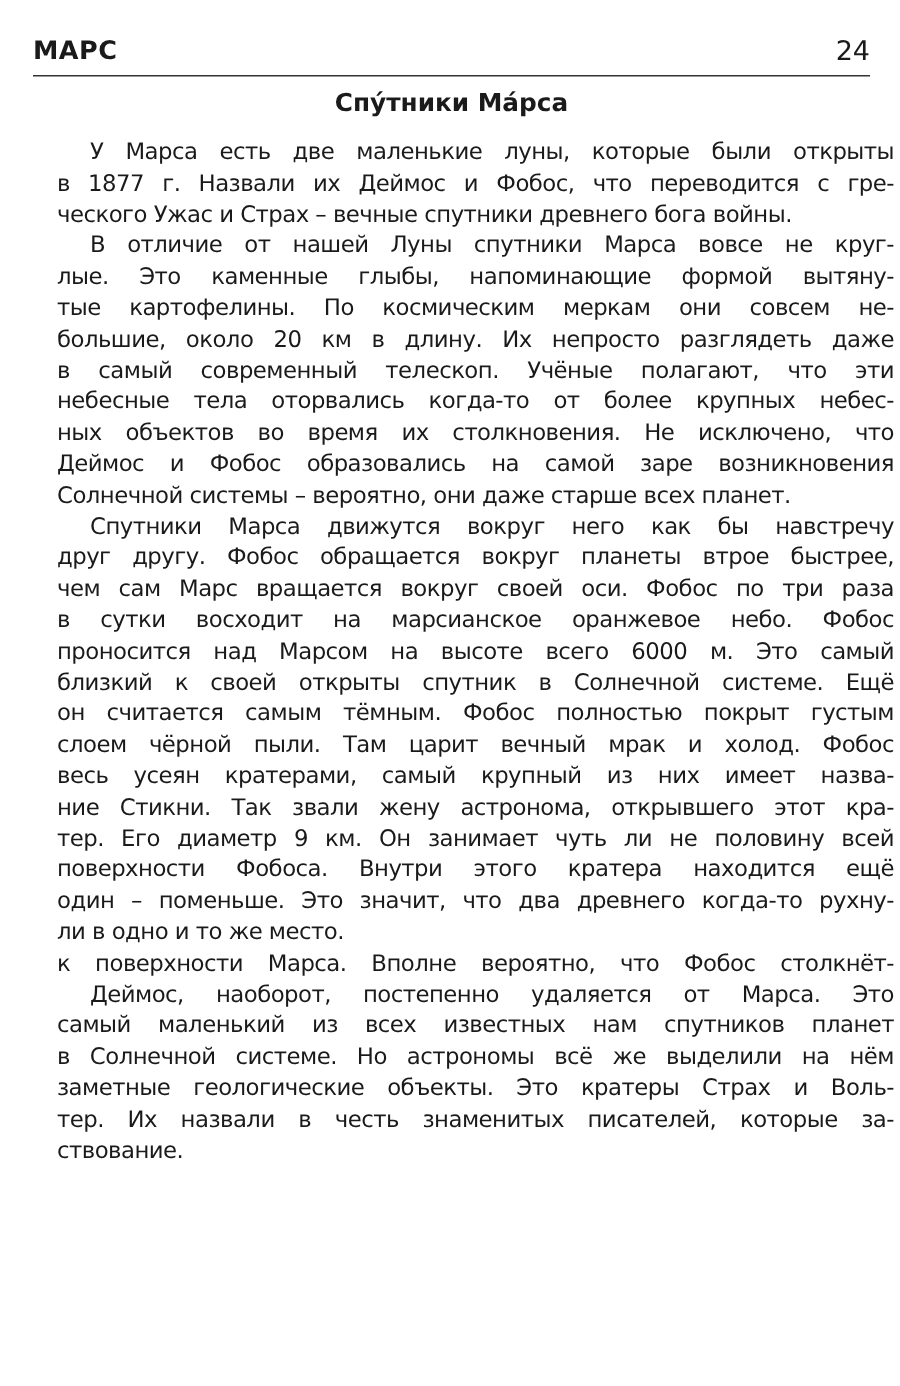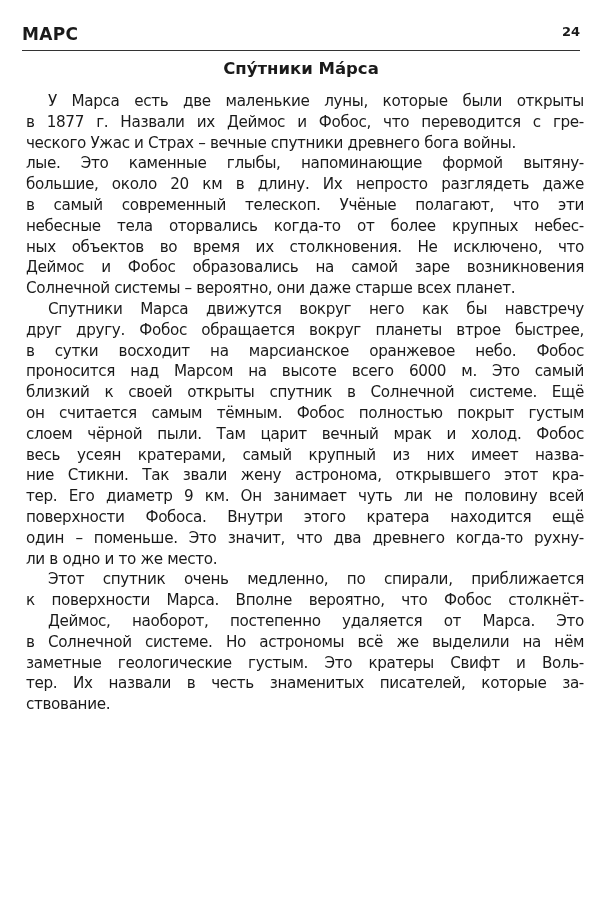--- a/index.html
+++ b/index.html
@@ -34,38 +34,38 @@
       padding-bottom: 2px;
     }
     .header-title {
       font-family: "DejaVu Sans", sans-serif;
       font-weight: bold;
       font-size: 17px;
       letter-spacing: 0.3px;
     }
     .page-number {
       font-family: "DejaVu Sans", sans-serif;
-      font-weight: bold;
-      font-size: 13px;
+      font-weight: normal;
+      font-size: 18px;
     }
     .section-title {
       position: absolute;
       top: 58px;
       left: 0;
       width: 558px;
       text-align: center;
       font-family: "DejaVu Sans", sans-serif;
       font-weight: bold;
       font-size: 16.5px;
       line-height: 22px;
     }
     .body-text {
       position: absolute;
       top: 91px;
-      left: 4px;
+      left: 16px;
       width: 558px;
     }
     .line {
       display: block;
       height: 20.8px;
       line-height: 20.8px;
       font-family: "DejaVu Sans", sans-serif;
       font-size: 15.2px;
       white-space: nowrap;
       text-align: justify;
@@ -93,52 +93,55 @@
 
   <div class="body-text">
 
     <div class="paragraph">
       <span class="line indent">У Марса есть две маленькие луны, которые были открыты</span>
       <span class="line">в 1877 г. Назвали их Деймос и Фобос, что переводится с гре-</span>
       <span class="line last">ческого Ужас и Страх – вечные спутники древнего бога войны.</span>
     </div>
 
     <div class="paragraph">
+      <span class="line indent">В отличие от нашей Луны спутники Марса вовсе не круг-</span>
       <span class="line">лые. Это каменные глыбы, напоминающие формой вытяну-</span>
+      <span class="line">тые картофелины. По космическим меркам они совсем не-</span>
       <span class="line">большие, около 20 км в длину. Их непросто разглядеть даже</span>
       <span class="line">в самый современный телескоп. Учёные полагают, что эти</span>
       <span class="line">небесные тела оторвались когда-то от более крупных небес-</span>
       <span class="line">ных объектов во время их столкновения. Не исключено, что</span>
       <span class="line">Деймос и Фобос образовались на самой заре возникновения</span>
       <span class="line last">Солнечной системы – вероятно, они даже старше всех планет.</span>
     </div>
 
     <div class="paragraph">
       <span class="line indent">Спутники Марса движутся вокруг него как бы навстречу</span>
       <span class="line">друг другу. Фобос обращается вокруг планеты втрое быстрее,</span>
+      <span class="line">чем сам Марс вращается вокруг своей оси. Фобос по три раза</span>
       <span class="line">в сутки восходит на марсианское оранжевое небо. Фобос</span>
       <span class="line">проносится над Марсом на высоте всего 6000 м. Это самый</span>
       <span class="line">близкий к своей открыты спутник в Солнечной системе. Ещё</span>
       <span class="line">он считается самым тёмным. Фобос полностью покрыт густым</span>
       <span class="line">слоем чёрной пыли. Там царит вечный мрак и холод. Фобос</span>
       <span class="line">весь усеян кратерами, самый крупный из них имеет назва-</span>
       <span class="line">ние Стикни. Так звали жену астронома, открывшего этот кра-</span>
       <span class="line">тер. Его диаметр 9 км. Он занимает чуть ли не половину всей</span>
       <span class="line">поверхности Фобоса. Внутри этого кратера находится ещё</span>
       <span class="line">один – поменьше. Это значит, что два древнего когда-то рухну-</span>
       <span class="line last">ли в одно и то же место.</span>
     </div>
 
     <div class="paragraph">
-      <span class="line indent">Этот спутник очень медленно, по спирали, приближается</span>
       <span class="line">к поверхности Марса. Вполне вероятно, что Фобос столкнёт-</span>
     </div>
 
     <div class="paragraph">
       <span class="line indent">Деймос, наоборот, постепенно удаляется от Марса. Это</span>
+      <span class="line">самый маленький из всех известных нам спутников планет</span>
       <span class="line">в Солнечной системе. Но астрономы всё же выделили на нём</span>
-      <span class="line">заметные геологические густым. Это кратеры Свифт и Воль-</span>
+      <span class="line">заметные геологические объекты. Это кратеры Страх и Воль-</span>
       <span class="line">тер. Их назвали в честь знаменитых писателей, которые за-</span>
       <span class="line last">ствование.</span>
     </div>
 
   </div>
 </div>
 
 </body></html>

